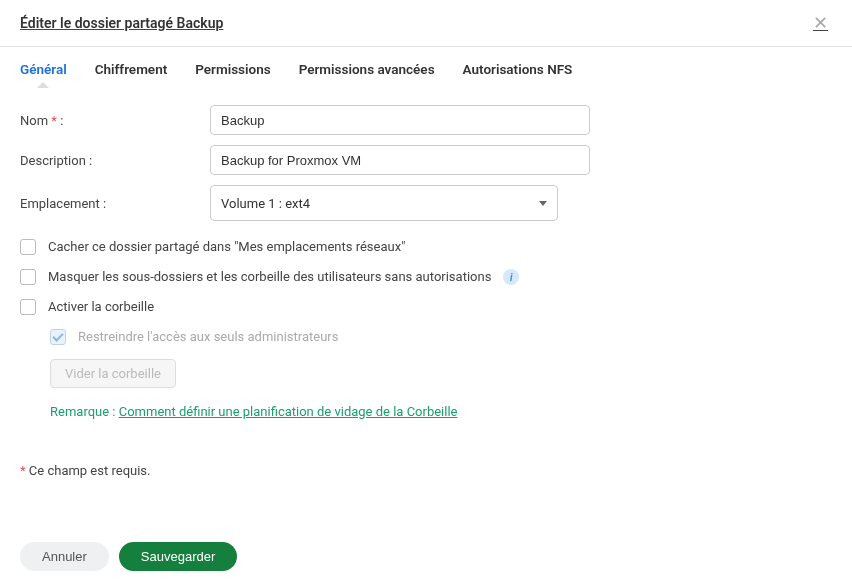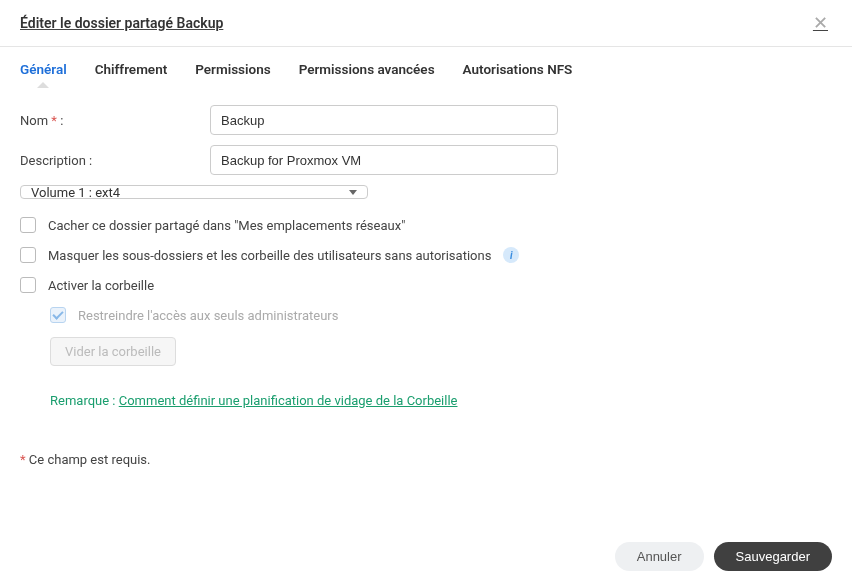--- a/index.html
+++ b/index.html
@@ -68,49 +68,48 @@
     align-items: center;
     margin-bottom: 10px;
   }
   .form-label {
     width: 190px;
     color: #444;
     font-size: 13px;
   }
   .req { color: #d9534f; }
   .text-input {
-    width: 348px;
+    width: 380px;
     height: 30px;
     padding: 4px 10px;
     border: 1px solid #ccc;
     border-radius: 4px;
     font-size: 13px;
     color: #333;
   }
   .select-wrap {
     width: 348px;
-    height: 14px;
+    height: 36px;
     border: 1px solid #ccc;
     border-radius: 4px;
     display: flex;
     align-items: center;
     justify-content: space-between;
     padding: 0 10px;
     cursor: pointer;
     color: #333;
   }
   .caret {
     width: 0; height: 0;
     border-left: 4px solid transparent;
     border-right: 4px solid transparent;
     border-top: 5px solid #666;
   }
   .checkbox-row {
     display: flex;
-    align-items: center;
     gap: 12px;
     margin-bottom: 14px;
   }
   .checkbox {
     width: 16px;
     height: 16px;
     border: 1px solid #bbb;
     border-radius: 3px;
     flex-shrink: 0;
     cursor: pointer;
@@ -153,21 +152,21 @@
   }
   .btn-secondary-disabled {
     display: inline-block;
     padding: 6px 14px;
     border: 1px solid #ddd;
     border-radius: 4px;
     background: #f6f6f6;
     color: #bbb;
     font-size: 13px;
     cursor: not-allowed;
-    margin-bottom: 27px;
+    margin-bottom: 16px;
   }
   .remark {
     font-size: 13px;
     color: #1a9e6e;
   }
   .remark a {
     color: #1a9e6e;
     text-decoration: underline;
     cursor: pointer;
   }
@@ -176,37 +175,37 @@
     font-size: 13px;
     color: #444;
   }
   .required-note .req { color: #d9534f; }
   .footer {
     position: absolute;
     bottom: 0;
     left: 0; right: 0;
     padding: 12px 20px 14px 20px;
     display: flex;
-    justify-content: flex-end;
+    justify-content: flex-start;
     gap: 10px;
     background: #fff;
   }
   .btn {
     padding: 7px 22px;
     border-radius: 18px;
     font-size: 13px;
     border: none;
     cursor: pointer;
   }
   .btn-cancel {
     background: #eef0f2;
     color: #555;
   }
   .btn-primary {
-    background: #404040;
+    background: #15803d;
     color: #fff;
   }
 </style>
 </head>
 <body>
 
 <div class="dialog-header">
   <div class="dialog-title">Éditer le dossier partagé Backup</div>
   <div class="close-btn">✕</div>
 </div>
@@ -229,20 +228,21 @@
     </div>
     <input class="text-input" type="text" value="Backup" style="">
   </div>
 
   <div class="form-row">
     <div class="form-label">Description :</div>
     <input class="text-input" type="text" value="Backup for Proxmox VM" style="">
   </div>
 
   <div class="form-row">
+    <div class="form-label">Emplacement :</div>
     <div class="select-wrap">
       <span>Volume 1 :  ext4</span>
       <span class="caret"></span>
     </div>
   </div>
 
   <div style="height:8px"></div>
 
   <div class="checkbox-row">
     <div class="checkbox"></div>

